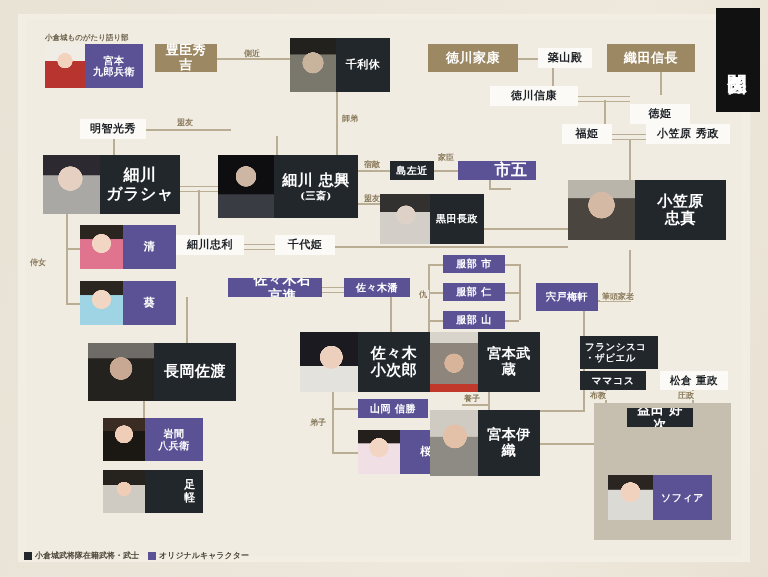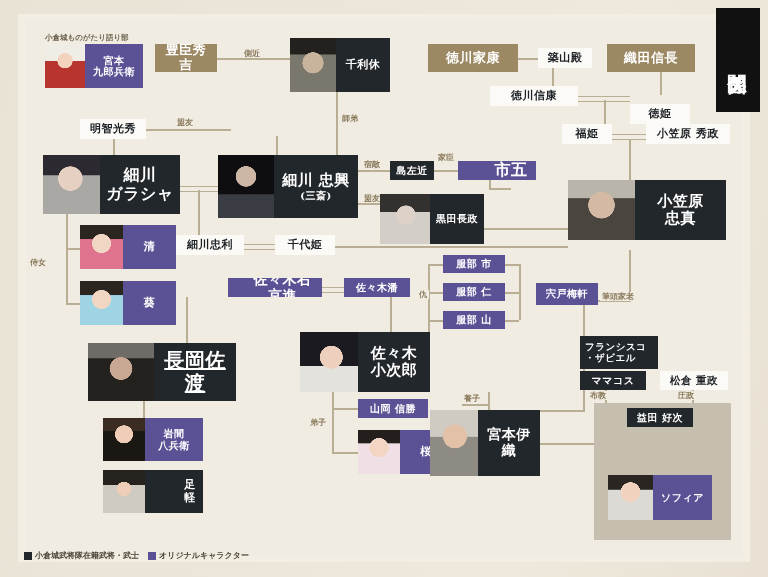--- a/index.html
+++ b/index.html
@@ -310,31 +310,31 @@
   <div class="node t-purple plain" style="left:443px;top:255px;width:62px;height:18px;">
     <span class="nm" style="font-size:10px;">服部 市</span>
   </div>
   <div class="node t-purple plain" style="left:443px;top:283px;width:62px;height:18px;">
     <span class="nm" style="font-size:10px;">服部 仁</span>
   </div>
   <div class="node t-purple plain" style="left:443px;top:311px;width:62px;height:18px;">
     <span class="nm" style="font-size:10px;">服部 山</span>
   </div>
 
-  <div class="node t-purple plain" style="left:536px;top:283px;width:62px;height:22px;">
+  <div class="node t-purple plain" style="left:536px;top:283px;width:62px;height:28px;">
     <span class="nm" style="font-size:10px;">宍戸梅軒</span>
   </div>
 
   <div class="node t-dark" style="left:88px;top:343px;width:148px;height:58px;">
     <span class="ph" style="width:66px;">
       <i style="background:
         radial-gradient(circle at 50% 44%, #c8a892 0 24%, rgba(0,0,0,0) 25%),
         linear-gradient(180deg,#6f6b66 0 26%,#23221f 27% 100%);"></i>
     </span>
-    <span class="nm" style="font-size:20px;text-decoration:underline;">長岡佐渡</span>
+    <span class="nm" style="font-size:15px;">長岡佐渡</span>
   </div>
 
   <div class="node t-purple" style="left:103px;top:418px;width:100px;height:43px;">
     <span class="ph" style="width:42px;">
       <i style="background:
         radial-gradient(circle at 50% 38%, #f0cdb6 0 26%, rgba(0,0,0,0) 27%),
         linear-gradient(180deg,#3a2c22 0 30%,#1b1814 31% 100%);"></i>
     </span>
     <span class="nm" style="font-size:10px;white-space:pre-line;">岩間
 八兵衛</span>
@@ -365,20 +365,29 @@
 
   <div class="node t-purple" style="left:358px;top:430px;width:94px;height:44px;">
     <span class="ph" style="width:42px;">
       <i style="background:
         radial-gradient(circle at 50% 40%, #f3d5c3 0 28%, rgba(0,0,0,0) 29%),
         linear-gradient(180deg,#241f1c 0 30%,#f0dfe4 31% 100%);"></i>
     </span>
     <span class="nm" style="font-size:11px;">桜</span>
   </div>
 
+  <div class="node t-dark" style="left:430px;top:332px;width:110px;height:60px;">
+    <span class="ph" style="width:48px;">
+      <i style="background:
+        radial-gradient(circle at 50% 52%, #d7b49a 0 24%, rgba(0,0,0,0) 25%),
+        linear-gradient(180deg,#d8d3cb 0 18%,#8e857c 19% 100%);
+        box-shadow:inset 0 -22px 0 -14px #c0392b;"></i>
+    </span>
+    <span class="nm" style="font-size:14px;">宮本武蔵</span>
+  </div>
 
   <div class="node t-dark" style="left:430px;top:410px;width:110px;height:66px;">
     <span class="ph" style="width:48px;">
       <i style="background:
         radial-gradient(circle at 52% 40%, #e3c0a8 0 25%, rgba(0,0,0,0) 26%),
         linear-gradient(180deg,#cfcac2 0 40%,#8e8a84 41% 100%);"></i>
     </span>
     <span class="nm" style="font-size:14px;">宮本伊織</span>
   </div>
 
@@ -389,21 +398,21 @@
 
   <div class="node t-dark plain" style="left:580px;top:371px;width:66px;height:19px;">
     <span class="nm" style="font-size:10px;">ママコス</span>
   </div>
 
   <div class="node t-white plain" style="left:660px;top:371px;width:68px;height:19px;">
     <span class="nm" style="font-size:10.5px;">松倉 重政</span>
   </div>
 
   <div class="node t-dark plain" style="left:627px;top:408px;width:66px;height:19px;">
-    <span class="nm" style="font-size:10px;">益田 好次</span>
+    <span class="nm" style="font-size:13px;">益田 好次</span>
   </div>
 
 
   <div class="node t-purple" style="left:608px;top:475px;width:104px;height:45px;">
     <span class="ph" style="width:45px;">
       <i style="background:
         radial-gradient(circle at 50% 38%, #f0d2be 0 27%, rgba(0,0,0,0) 28%),
         linear-gradient(180deg,#2a2520 0 32%,#dcdad4 33% 100%);"></i>
     </span>
     <span class="nm" style="font-size:10px;">ソフィア</span>

